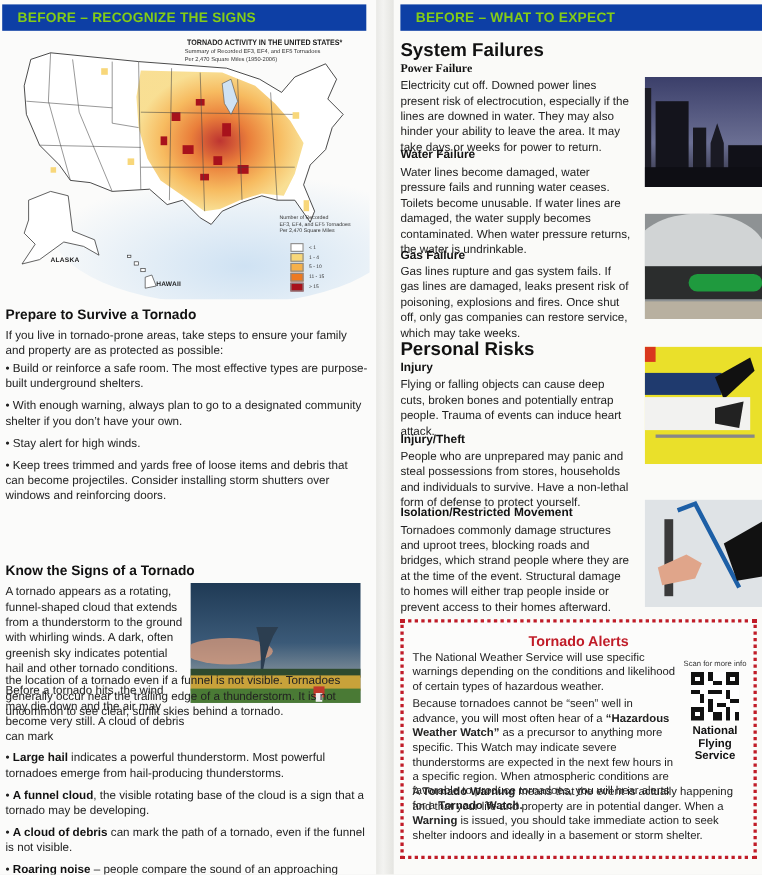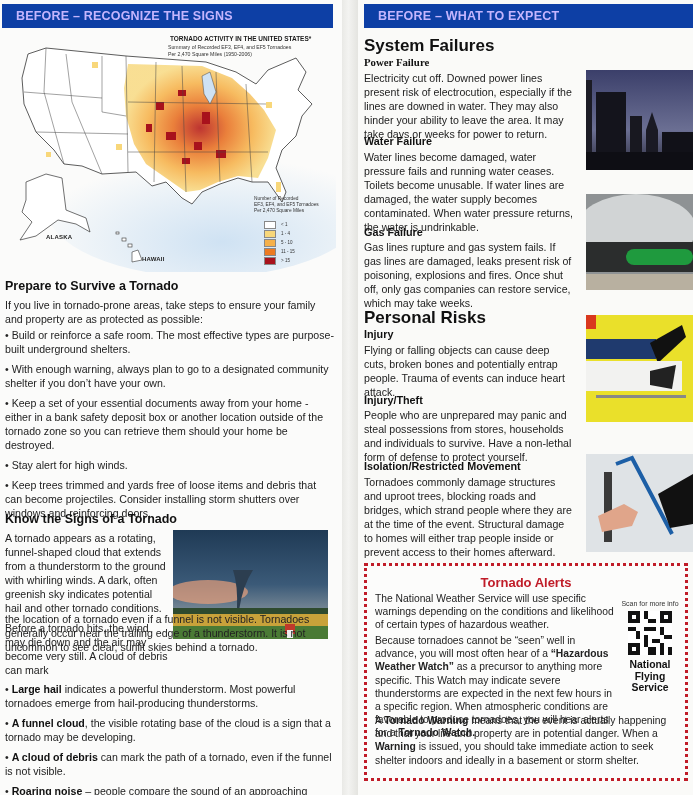--- a/index.html
+++ b/index.html
@@ -9,21 +9,21 @@
     font-family: "Liberation Sans", sans-serif;
     color: #1a1a1a;
   }
   .panel { position: absolute; top: 0; height: 795px; }
   #left-panel { left: 0; width: 342px; background: #fbfbfa; }
   #right-panel { left: 358px; width: 335px; background: #fafaf8; }
   .fold { position: absolute; left: 342px; top: 0; width: 16px; height: 795px;
     background: linear-gradient(to right, #e9e9e6, #f3f3f1 40%, #e4e4e0); }
   .banner {
     position: absolute; top: 4px; height: 24px;
-    background: #0d3fa5; color: #c4b5fd;
+    background: #0d3fa5; color: #84cc16;
     font-weight: bold; font-size: 12.5px; letter-spacing: 0.2px;
     line-height: 24px; padding-left: 14px; box-sizing: border-box;
   }
   #left-banner { left: 2px; width: 331px; }
   #right-banner { left: 6px; width: 329px; }
 
   
   #map { position: absolute; left: 6px; top: 32px; width: 330px; height: 240px; }
   #map svg { display: block; }
   .map-title { position: absolute; left: 164px; top: 2px; font-size: 7.2px; font-weight: bold; font-family: "Liberation Sans", sans-serif; letter-spacing: 0px; transform: scaleX(0.9); transform-origin: left; white-space: nowrap; }
@@ -169,21 +169,20 @@
           </div>
         </div>
     </div>
   </div>
 
   <div class="h2" style="left:5px; top:279px;">Prepare to Survive a Tornado</div>
   <div class="para" style="left:5px; top:298px; width:330px;">If you live in tornado-prone areas, take steps to ensure your family and property are as protected as possible:</div>
   <div class="para" id="prepare-list" style="top:328px;">
     <div class="bullet">• Build or reinforce a safe room. The most effective types are purpose-built underground shelters.</div>
     <div class="bullet">• With enough warning, always plan to go to a designated community shelter if you don’t have your own.</div>
-    <div class="bullet">• Keep a set of your essential documents away from your home - either in a bank safety deposit box or another location outside of the tornado zone so you can retrieve them should your home be destroyed.</div>
     <div class="bullet">• Stay alert for high winds.</div>
     <div class="bullet">• Keep trees trimmed and yards free of loose items and debris that can become projectiles. Consider installing storm shutters over windows and reinforcing doors.</div>
   </div>
 
   <div class="h2" style="left:5px; top:512px;">Know the Signs of a Tornado</div>
   <div class="para" id="signs-intro">
     <div style="margin-bottom:6px;">A tornado appears as a rotating, funnel-shaped cloud that extends from a thunderstorm to the ground with whirling winds. A dark, often greenish sky indicates potential hail and other tornado conditions.</div>
     <div>Before a tornado hits, the wind may die down and the air may become very still. A cloud of debris can mark</div>
   </div>
   <div id="signs-photo">

